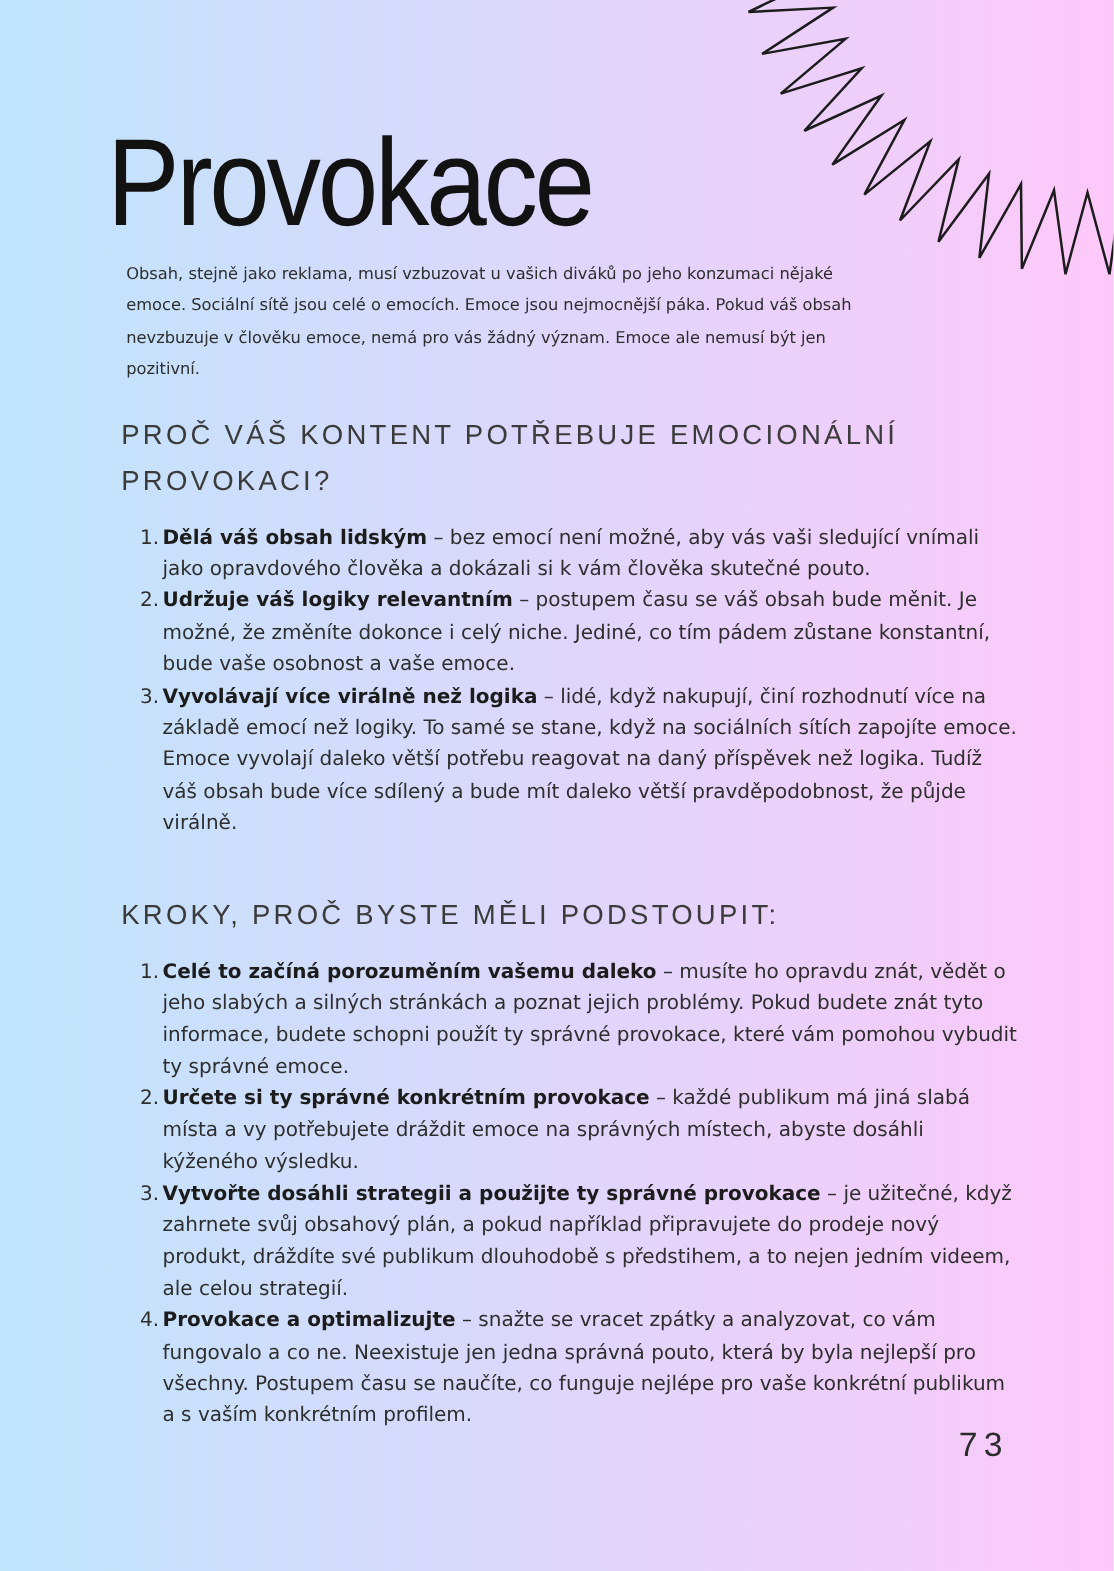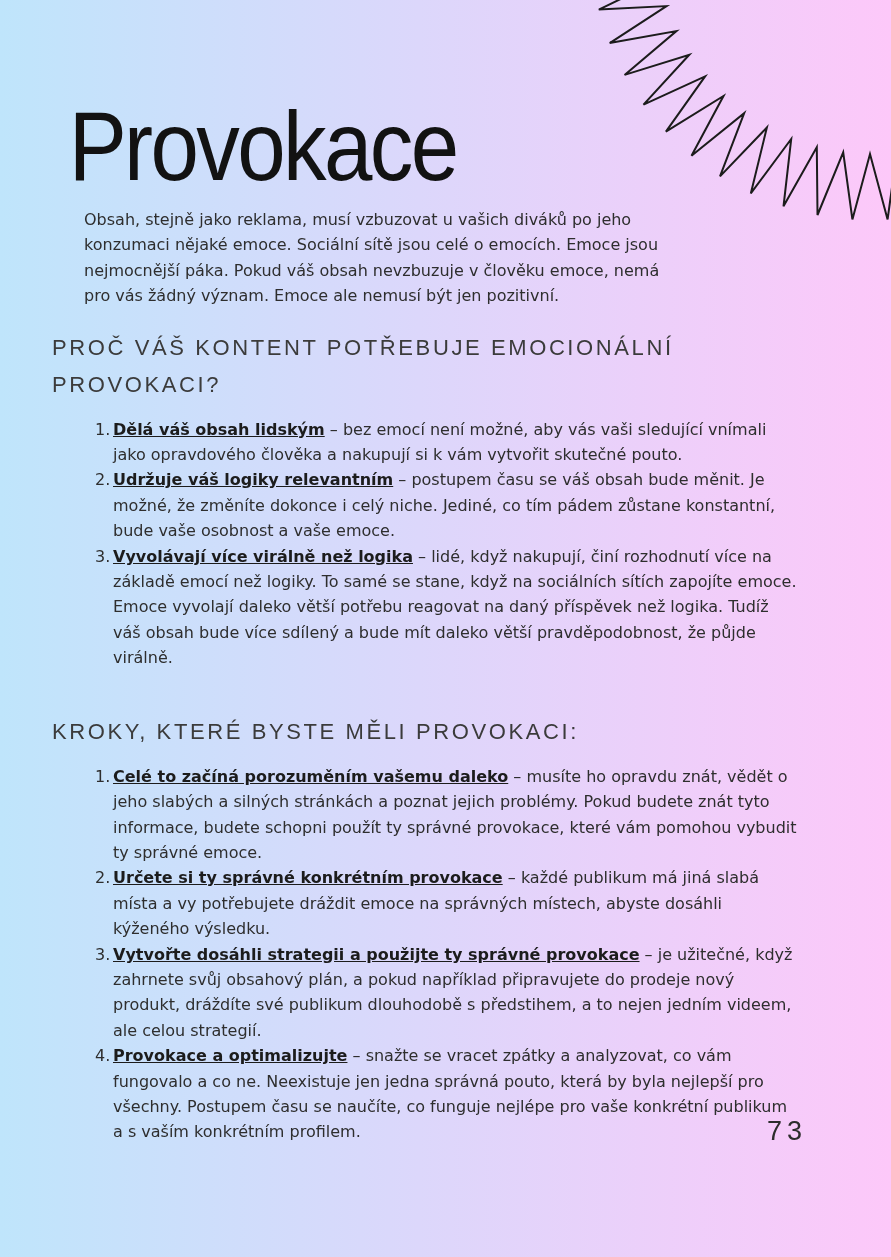--- a/index.html
+++ b/index.html
@@ -15,20 +15,21 @@
   * { box-sizing: border-box; }
   html, body { margin: 0; padding: 0; }
   .page {
     position: relative;
     width: 891px;
     height: 1257px;
     overflow: hidden;
     background: linear-gradient(90deg, var(--bg-left) 0%, var(--bg-mid) 47%, var(--bg-right) 100%);
     font-family: "DejaVu Sans", sans-serif;
     color: var(--text);
+    padding-left: 17px;
   }
   .burst {
     position: absolute;
     top: 0;
     right: 0;
     width: 310px;
     height: 240px;
     pointer-events: none;
   }
   .burst polygon {
@@ -47,50 +48,50 @@
     line-height: 1.0;
     letter-spacing: -3px;
     color: var(--title);
     transform: scaleX(0.88);
     transform-origin: left top;
     white-space: nowrap;
   }
   .intro {
     margin: 12px 0 0 84px;
     width: 588px;
-    font-size: 16px;
+    font-size: 13px;
     line-height: 25.4px;
     color: var(--text);
   }
   .section-heading {
-    margin: 20px 0 0 52px;
+    margin: 20px 0 0 80px;
     width: 660px;
     font-family: "Liberation Sans", sans-serif;
     font-weight: 400;
     font-size: 22px;
     line-height: 37px;
     letter-spacing: 2.6px;
     color: var(--heading);
   }
   .steps-heading { margin-top: 42px; }
   .num-list {
     margin: 14px 0 0 95px;
     padding: 0;
     width: 703px;
     list-style: none;
     font-size: 16px;
     line-height: 25.4px;
   }
   .num-list li { display: flex; align-items: flex-start; }
   .num-list .num { flex: 0 0 18px; }
   .num-list .item-body { flex: 1 1 auto; }
-  .num-list b { color: var(--lead); font-weight: bold; text-decoration: underline; }
+  .num-list b { color: var(--lead); font-weight: bold; }
   .page-number {
     position: absolute;
-    top: 1116px;
+    top: 1141px;
     right: 84px;
     font-family: "Liberation Sans", sans-serif;
     font-size: 27px;
     letter-spacing: 5px;
     color: #2c2c2c;
   }
 </style>
 </head>
 <body>
 
@@ -102,33 +103,33 @@
 
   <h1 class="title">Provokace</h1>
 
   <p class="intro">Obsah, stejně jako reklama, musí vzbuzovat u vašich diváků po jeho konzumaci nějaké emoce. Sociální sítě jsou celé o emocích. Emoce jsou nejmocnější páka. Pokud váš obsah nevzbuzuje v člověku emoce, nemá pro vás žádný význam. Emoce ale nemusí být jen pozitivní.</p>
 
   <h2 class="section-heading">PROČ VÁŠ KONTENT POTŘEBUJE EMOCIONÁLNÍ PROVOKACI?</h2>
 
   <ol class="num-list">
     <li>
       <span class="num">1.</span>
-      <span class="item-body"><b>Dělá váš obsah lidským</b><span> – bez emocí není možné, aby vás vaši sledující vnímali jako opravdového člověka a nakupují si k vám vytvořit skutečné pouto.</span></span>
+      <span class="item-body"><b>Dělá váš obsah lidským</b><span> – bez emocí není možné, aby vás vaši sledující vnímali jako opravdového člověka a dokázali si k vám člověka skutečné pouto.</span></span>
     </li>
     <li>
       <span class="num">2.</span>
       <span class="item-body"><b>Udržuje váš logiky relevantním</b><span> – postupem času se váš obsah bude měnit. Je možné, že změníte dokonce i celý niche. Jediné, co tím pádem zůstane konstantní, bude vaše osobnost a vaše emoce.</span></span>
     </li>
     <li>
       <span class="num">3.</span>
       <span class="item-body"><b>Vyvolávají více virálně než logika</b><span> – lidé, když nakupují, činí rozhodnutí více na základě emocí než logiky. To samé se stane, když na sociálních sítích zapojíte emoce. Emoce vyvolají daleko větší potřebu reagovat na daný příspěvek než logika. Tudíž váš obsah bude více sdílený a bude mít daleko větší pravděpodobnost, že půjde virálně.</span></span>
     </li>
   </ol>
 
-  <h2 class="section-heading steps-heading">KROKY, KTERÉ BYSTE MĚLI PROVOKACI:</h2>
+  <h2 class="section-heading steps-heading">KROKY, PROČ BYSTE MĚLI PODSTOUPIT:</h2>
 
   <ol class="num-list">
     <li>
       <span class="num">1.</span>
       <span class="item-body"><b>Celé to začíná porozuměním vašemu daleko</b><span> – musíte ho opravdu znát, vědět o jeho slabých a silných stránkách a poznat jejich problémy. Pokud budete znát tyto informace, budete schopni použít ty správné provokace, které vám pomohou vybudit ty správné emoce.</span></span>
     </li>
     <li>
       <span class="num">2.</span>
       <span class="item-body"><b>Určete si ty správné konkrétním provokace</b><span> – každé publikum má jiná slabá místa a vy potřebujete dráždit emoce na správných místech, abyste dosáhli kýženého výsledku.</span></span>
     </li>

